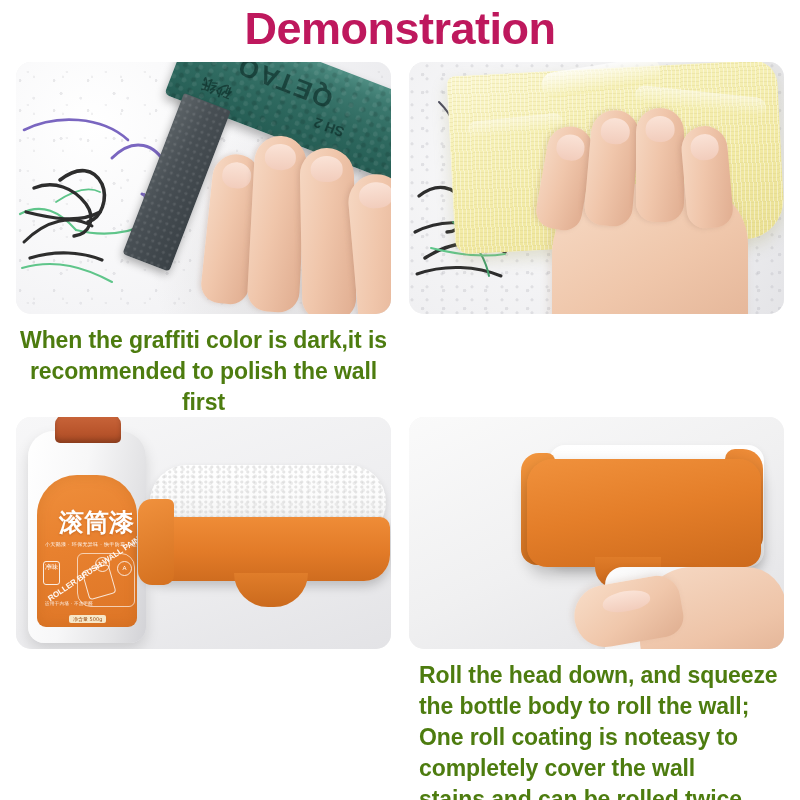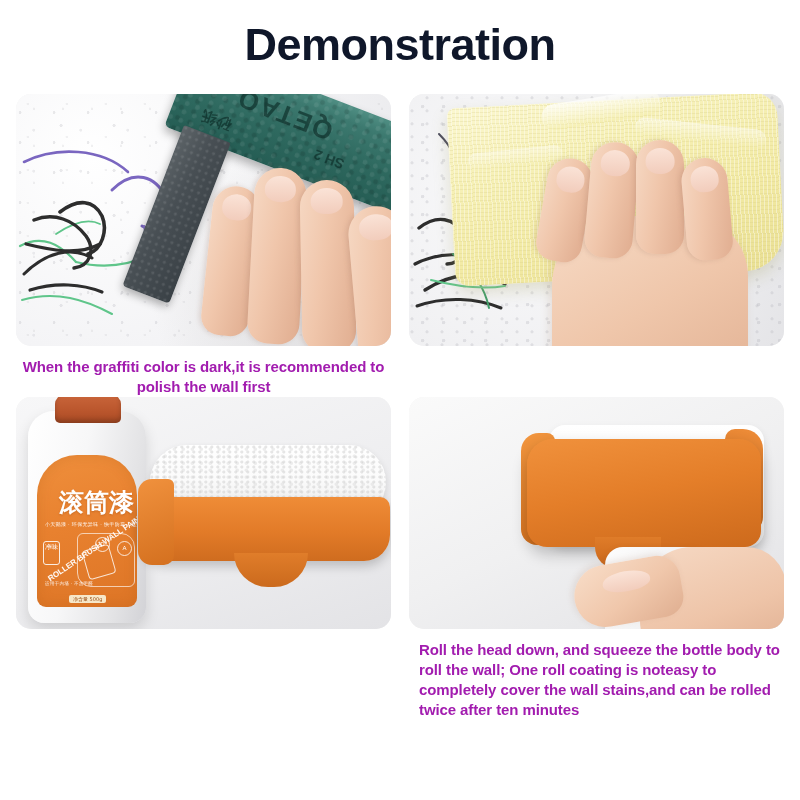--- a/index.html
+++ b/index.html
@@ -14,23 +14,23 @@
     font-family: "Liberation Sans", sans-serif;
     overflow: hidden;
     position: relative;
   }
 
   
   .page-title {
     text-align: center;
     font-size: 45px;
     font-weight: bold;
-    color: #0f172a;
+    color: #be185d;
     letter-spacing: -0.5px;
-    margin: 16px;
+    margin: 0;
     padding-top: 0;
     height: 62px;
     line-height: 58px;
   }
 
   
   .grid {
     width: 768px;
     margin: 0 auto;
     display: grid;
@@ -44,23 +44,23 @@
     position: relative;
     width: 100%;
     height: 252px;
     border-radius: 15px;
     overflow: hidden;
     background: #f3f3f3;
   }
   .photo.tall { height: 232px; }
 
   .caption {
-    font-size: 15px;
+    font-size: 23px;
     font-weight: bold;
-    color: #a21caf;
+    color: #4d7c0f;
     line-height: 1.34;
     text-align: center;
     padding: 11px 4px 0 4px;
     letter-spacing: -0.1px;
   }
   .caption.left { text-align: left; padding-left: 10px; }
 
   
   .wall1 {
     position: absolute; inset: 0;

